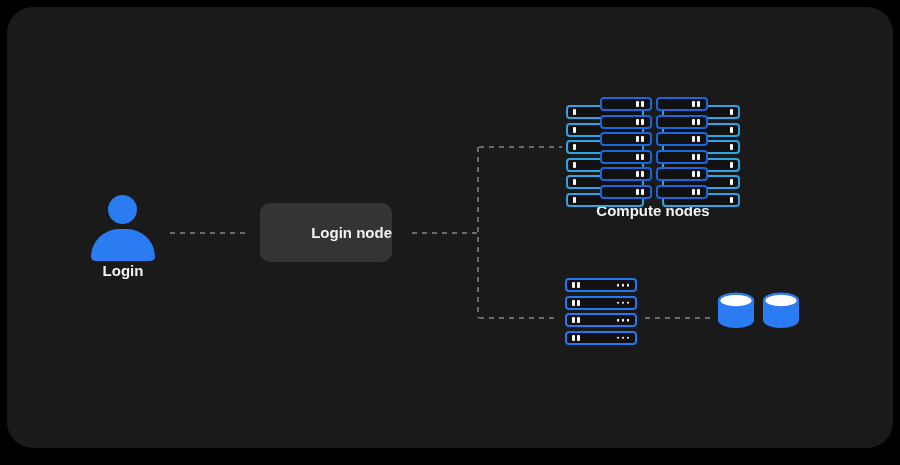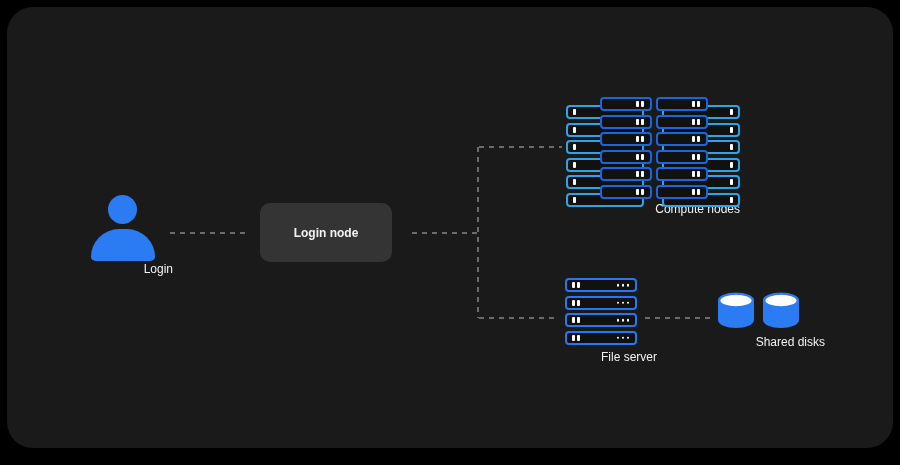--- a/index.html
+++ b/index.html
@@ -11,40 +11,40 @@
   .canvas{position:absolute;left:0;top:0;width:900px;height:465px;}
   .panel{
     position:absolute;left:7px;right:7px;top:7px;bottom:17px;
     background:var(--panel,#1a1a1a);border-radius:26px;
   }
   .connectors{position:absolute;left:0;top:0;pointer-events:none;}
   .connectors line{stroke:var(--connector,#6b6b6b);stroke-width:2;stroke-dasharray:5 5;}
 
   .label{
     position:absolute;color:var(--text,#f2f2f2);
-    font-size:12px;font-weight:400;text-align:right;line-height:1.1;
+    font-size:15px;font-weight:700;text-align:center;line-height:1.1;
   }
 
   
   .user-head{
     position:absolute;left:108px;top:195px;width:29px;height:29px;
     border-radius:50%;background:var(--accent,#2b7bf3);
   }
   .user-body{
     position:absolute;left:91px;top:229px;width:64px;height:32px;
     background:var(--accent,#2b7bf3);
     border-radius:50% 50% 8% 8% / 100% 100% 14% 14%;
   }
 
   
   .login-box{
     position:absolute;left:260px;top:203px;width:132px;height:59px;
     background:var(--loginbox,#343434);border-radius:10px;
-    display:flex;align-items:center;justify-content:center;
-    color:var(--text,#f2f2f2);font-size:12px;font-weight:600;
+    display:flex;align-items:center;justify-content:flex-end;
+    color:var(--text,#f2f2f2);font-size:15px;font-weight:600;
   }
 
   
   .icon-group{position:absolute;}
   .compute-cluster{left:566px;top:97px;width:174px;height:112px;}
   .file-server{left:565px;top:278px;width:72px;height:68px;}
   .srow{
     position:absolute;height:14px;box-sizing:border-box;
     background:#111;border:2px solid;border-radius:4px;
   }
@@ -216,28 +216,26 @@
       <div class="srow fsrow" style="left: 0px; top: 52.8px; width: 72px;">
         <i class="bar l1"></i>
         <i class="bar l2"></i>
         <i class="dots">
           <i></i>
           <i></i>
           <i></i>
         </i>
       </div>
     </div>
-  <div class="label file-label">File server</div>
 
   <div class="icon-group disks" id="disks">
       <svg width="40" height="40" viewBox="0 0 40 40">
         <path d="M2 9 v20 a18 8 0 0 0 36 0 v-20 z" fill="#2b7bf3"></path>
         <ellipse cx="20" cy="9" rx="18" ry="7.5" fill="#2b7bf3"></ellipse>
         <ellipse cx="20" cy="9.5" rx="15.5" ry="5.8" fill="#ffffff"></ellipse>
       </svg>
       <svg width="40" height="40" viewBox="0 0 40 40">
         <path d="M2 9 v20 a18 8 0 0 0 36 0 v-20 z" fill="#2b7bf3"></path>
         <ellipse cx="20" cy="9" rx="18" ry="7.5" fill="#2b7bf3"></ellipse>
         <ellipse cx="20" cy="9.5" rx="15.5" ry="5.8" fill="#ffffff"></ellipse>
       </svg>
     </div>
-  <div class="label disks-label">Shared disks</div>
 </div>
 
 </body></html>

